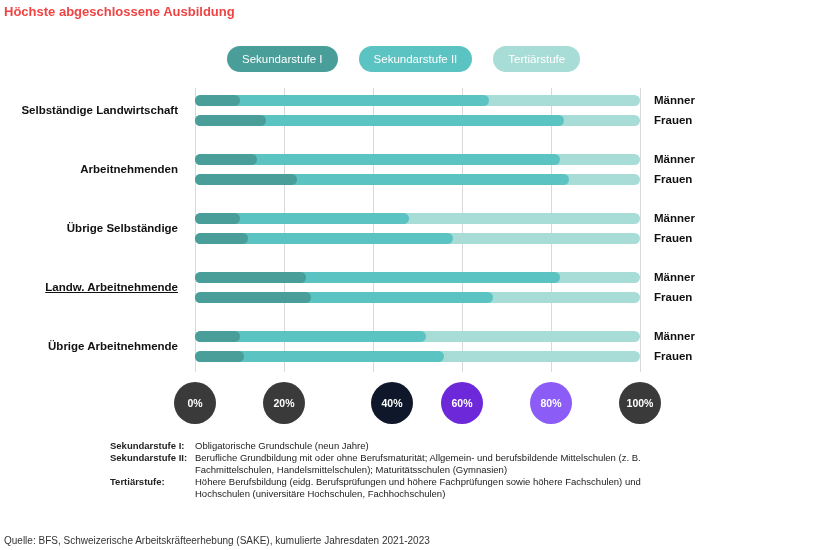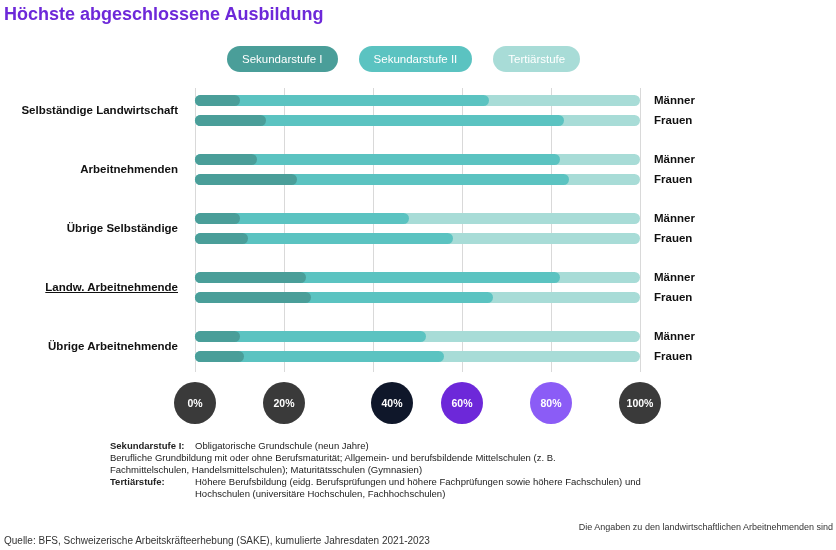--- a/index.html
+++ b/index.html
@@ -3,21 +3,21 @@
 <meta charset="utf-8">
 <style>
   * { margin:0; padding:0; box-sizing:border-box; }
   html,body { background:#fff; }
   #stage {
     position:relative; width:836px; height:550px; background:#fff;
     font-family:"Liberation Sans", sans-serif; color:#111; overflow:hidden;
   }
   .title {
     position:absolute; left:4px; top:4px;
-    font-size:18px; font-weight:bold; color:#6d28d9;
+    font-size:13px; font-weight:bold; color:#ef4444;
   }
   .legend {
     position:absolute; left:227px; top:46px;
     display:flex; gap:21px;
   }
   .pill {
     height:26px; line-height:26px; padding:0 15px;
     border-radius:13px; color:#fff; font-size:11.5px;
     border:none; cursor:pointer; white-space:nowrap;
   }
@@ -126,27 +126,27 @@
       </div>
       <div class="row-label" style="top: 348.5px;">Frauen</div>
     </div>
 
   <div class="footnotes">
     <div class="footnote-row">
       <span class="footnote-term">Sekundarstufe I:</span>
       <span class="footnote-def">Obligatorische Grundschule (neun Jahre)</span>
     </div>
     <div class="footnote-row">
+      <span class="footnote-term">Sekundarstufe II:</span>
       <span class="footnote-def">Berufliche Grundbildung mit oder ohne Berufsmaturität; Allgemein- und berufsbildende Mittelschulen (z. B. Fachmittelschulen, Handelsmittelschulen); Maturitätsschulen (Gymnasien)</span>
     </div>
     <div class="footnote-row">
       <span class="footnote-term">Tertiärstufe:</span>
       <span class="footnote-def">Höhere Berufsbildung (eidg. Berufsprüfungen und höhere Fachprüfungen sowie höhere Fachschulen) und Hochschulen (universitäre Hochschulen, Fachhochschulen)</span>
     </div>
   </div>
 
   <div class="source">Quelle: BFS, Schweizerische Arbeitskräfteerhebung (SAKE), kumulierte Jahresdaten 2021-2023</div>
 
   <div class="note">
-    <div>Die Angaben zu den landwirtschaftlichen Arbeitnehmenden sind</div>
   </div>
 
 </div>
 
 </body></html>

